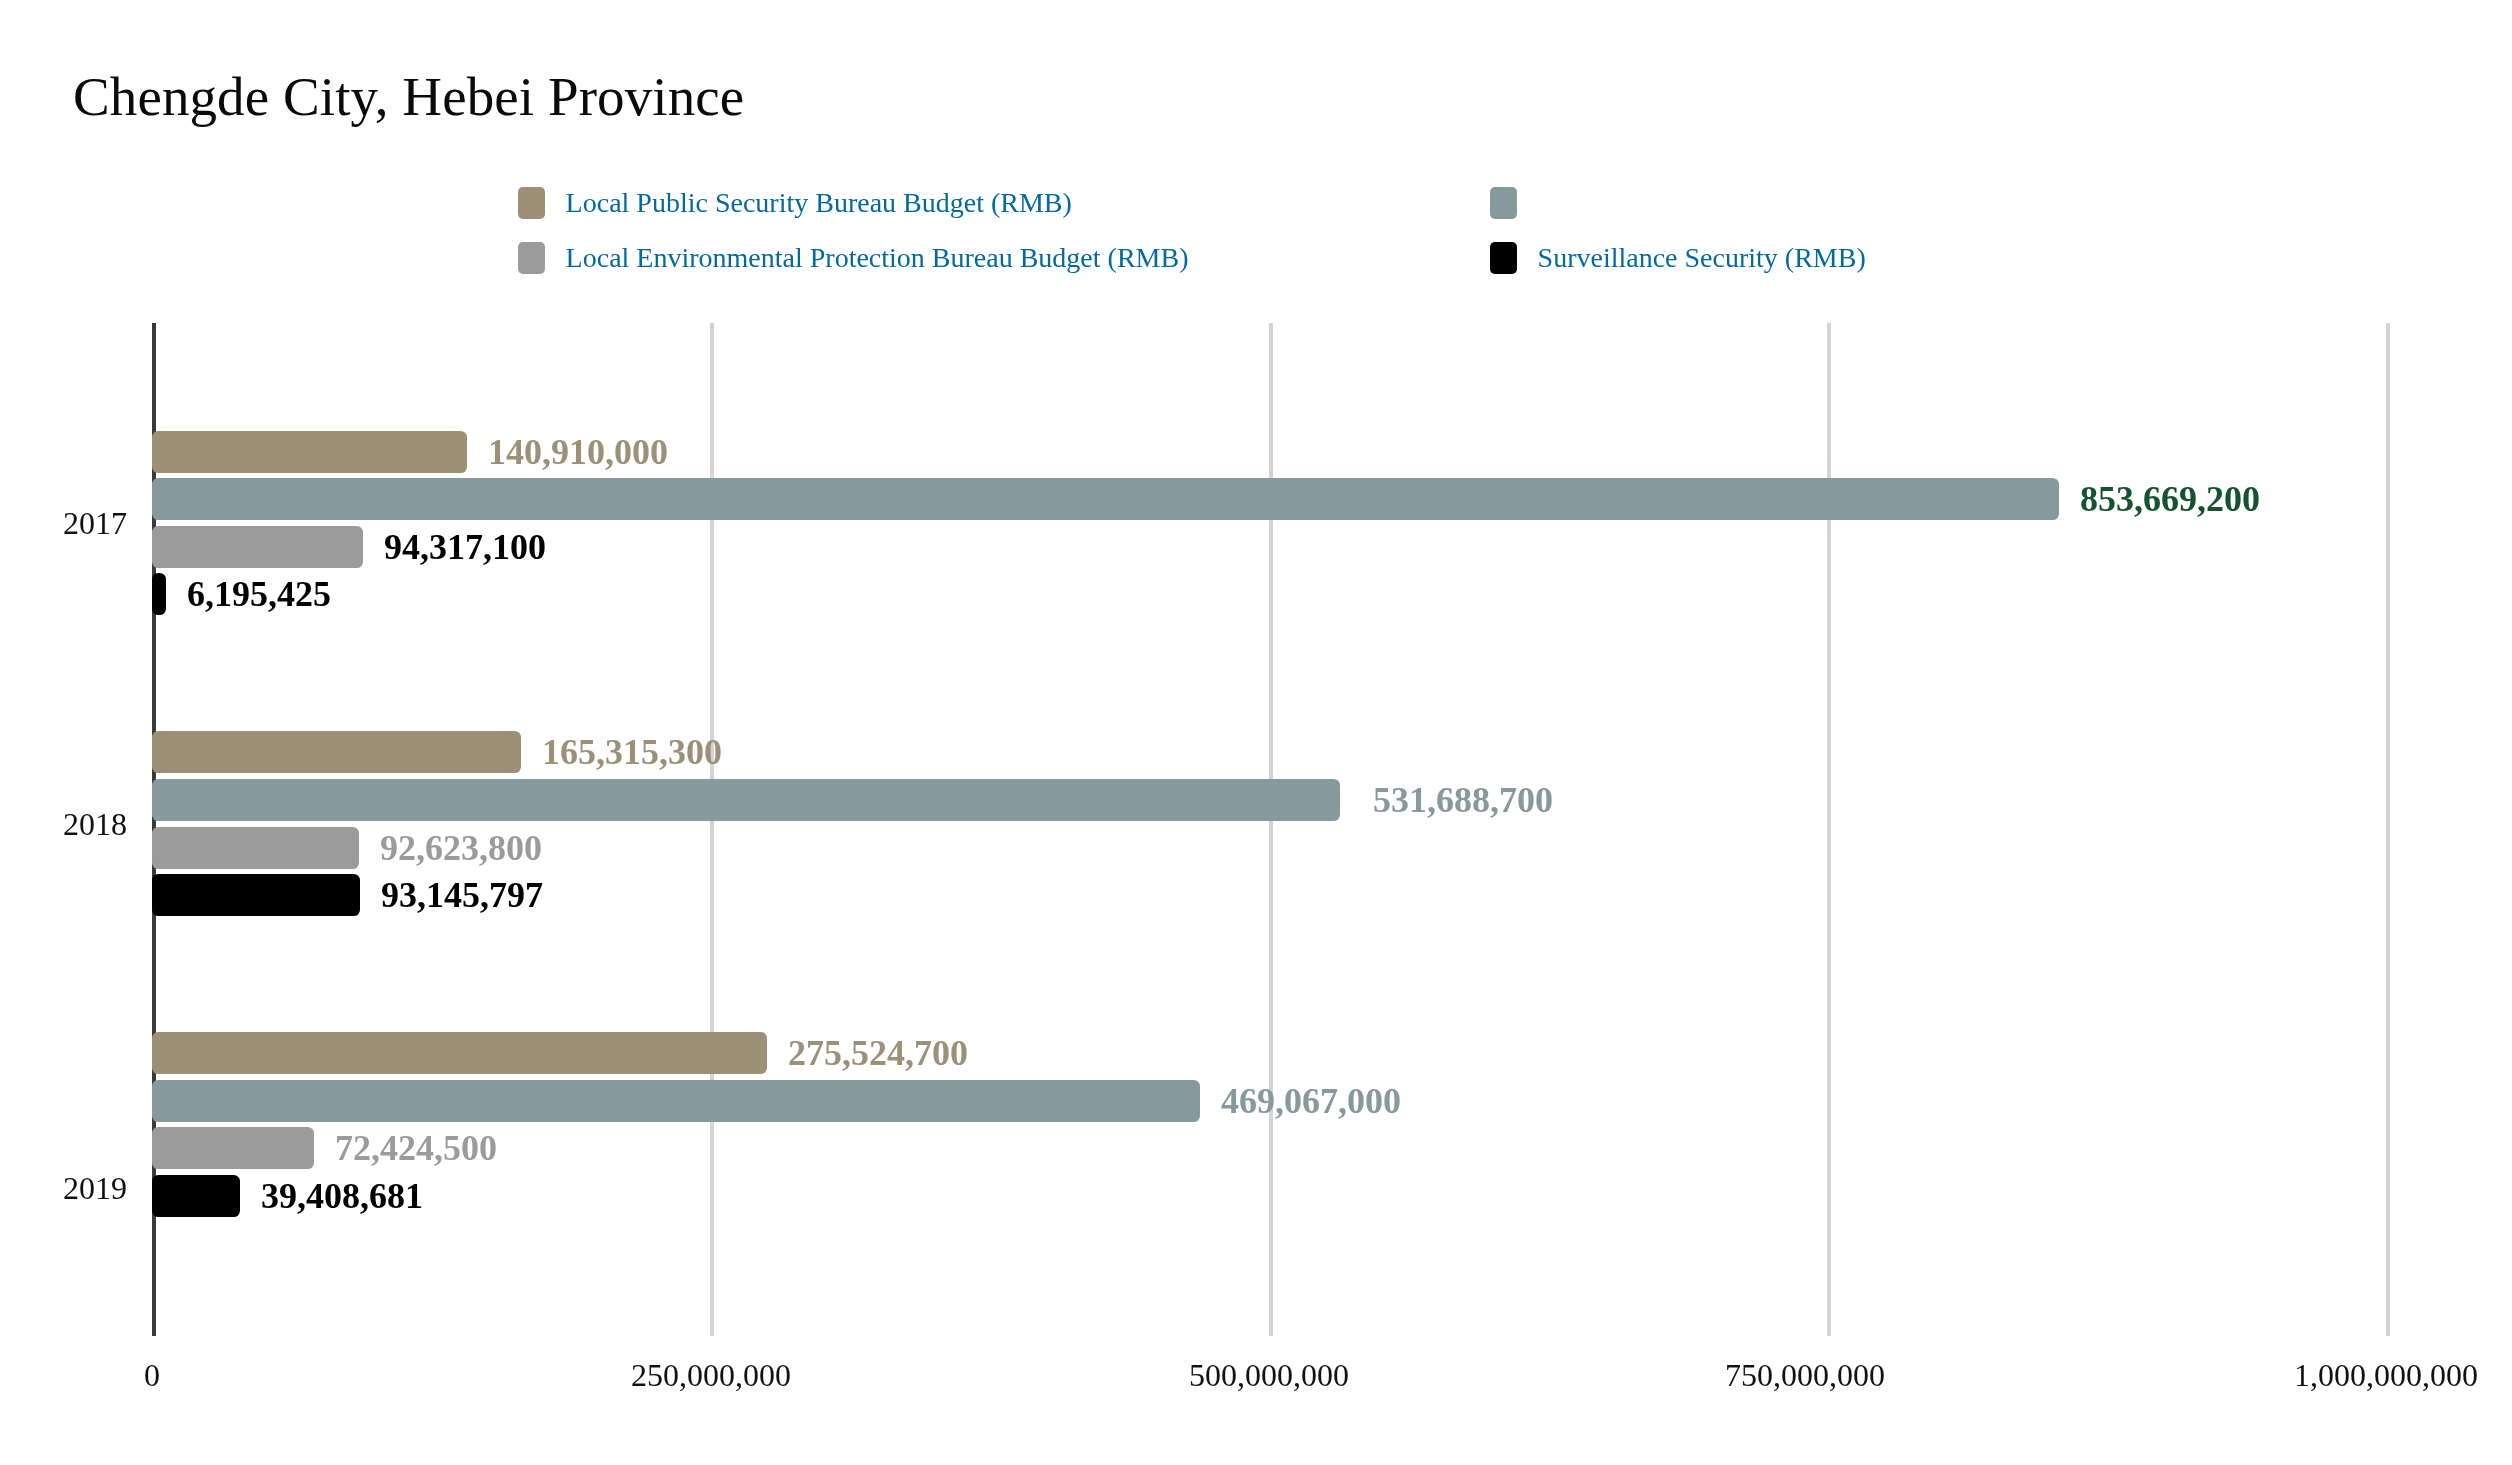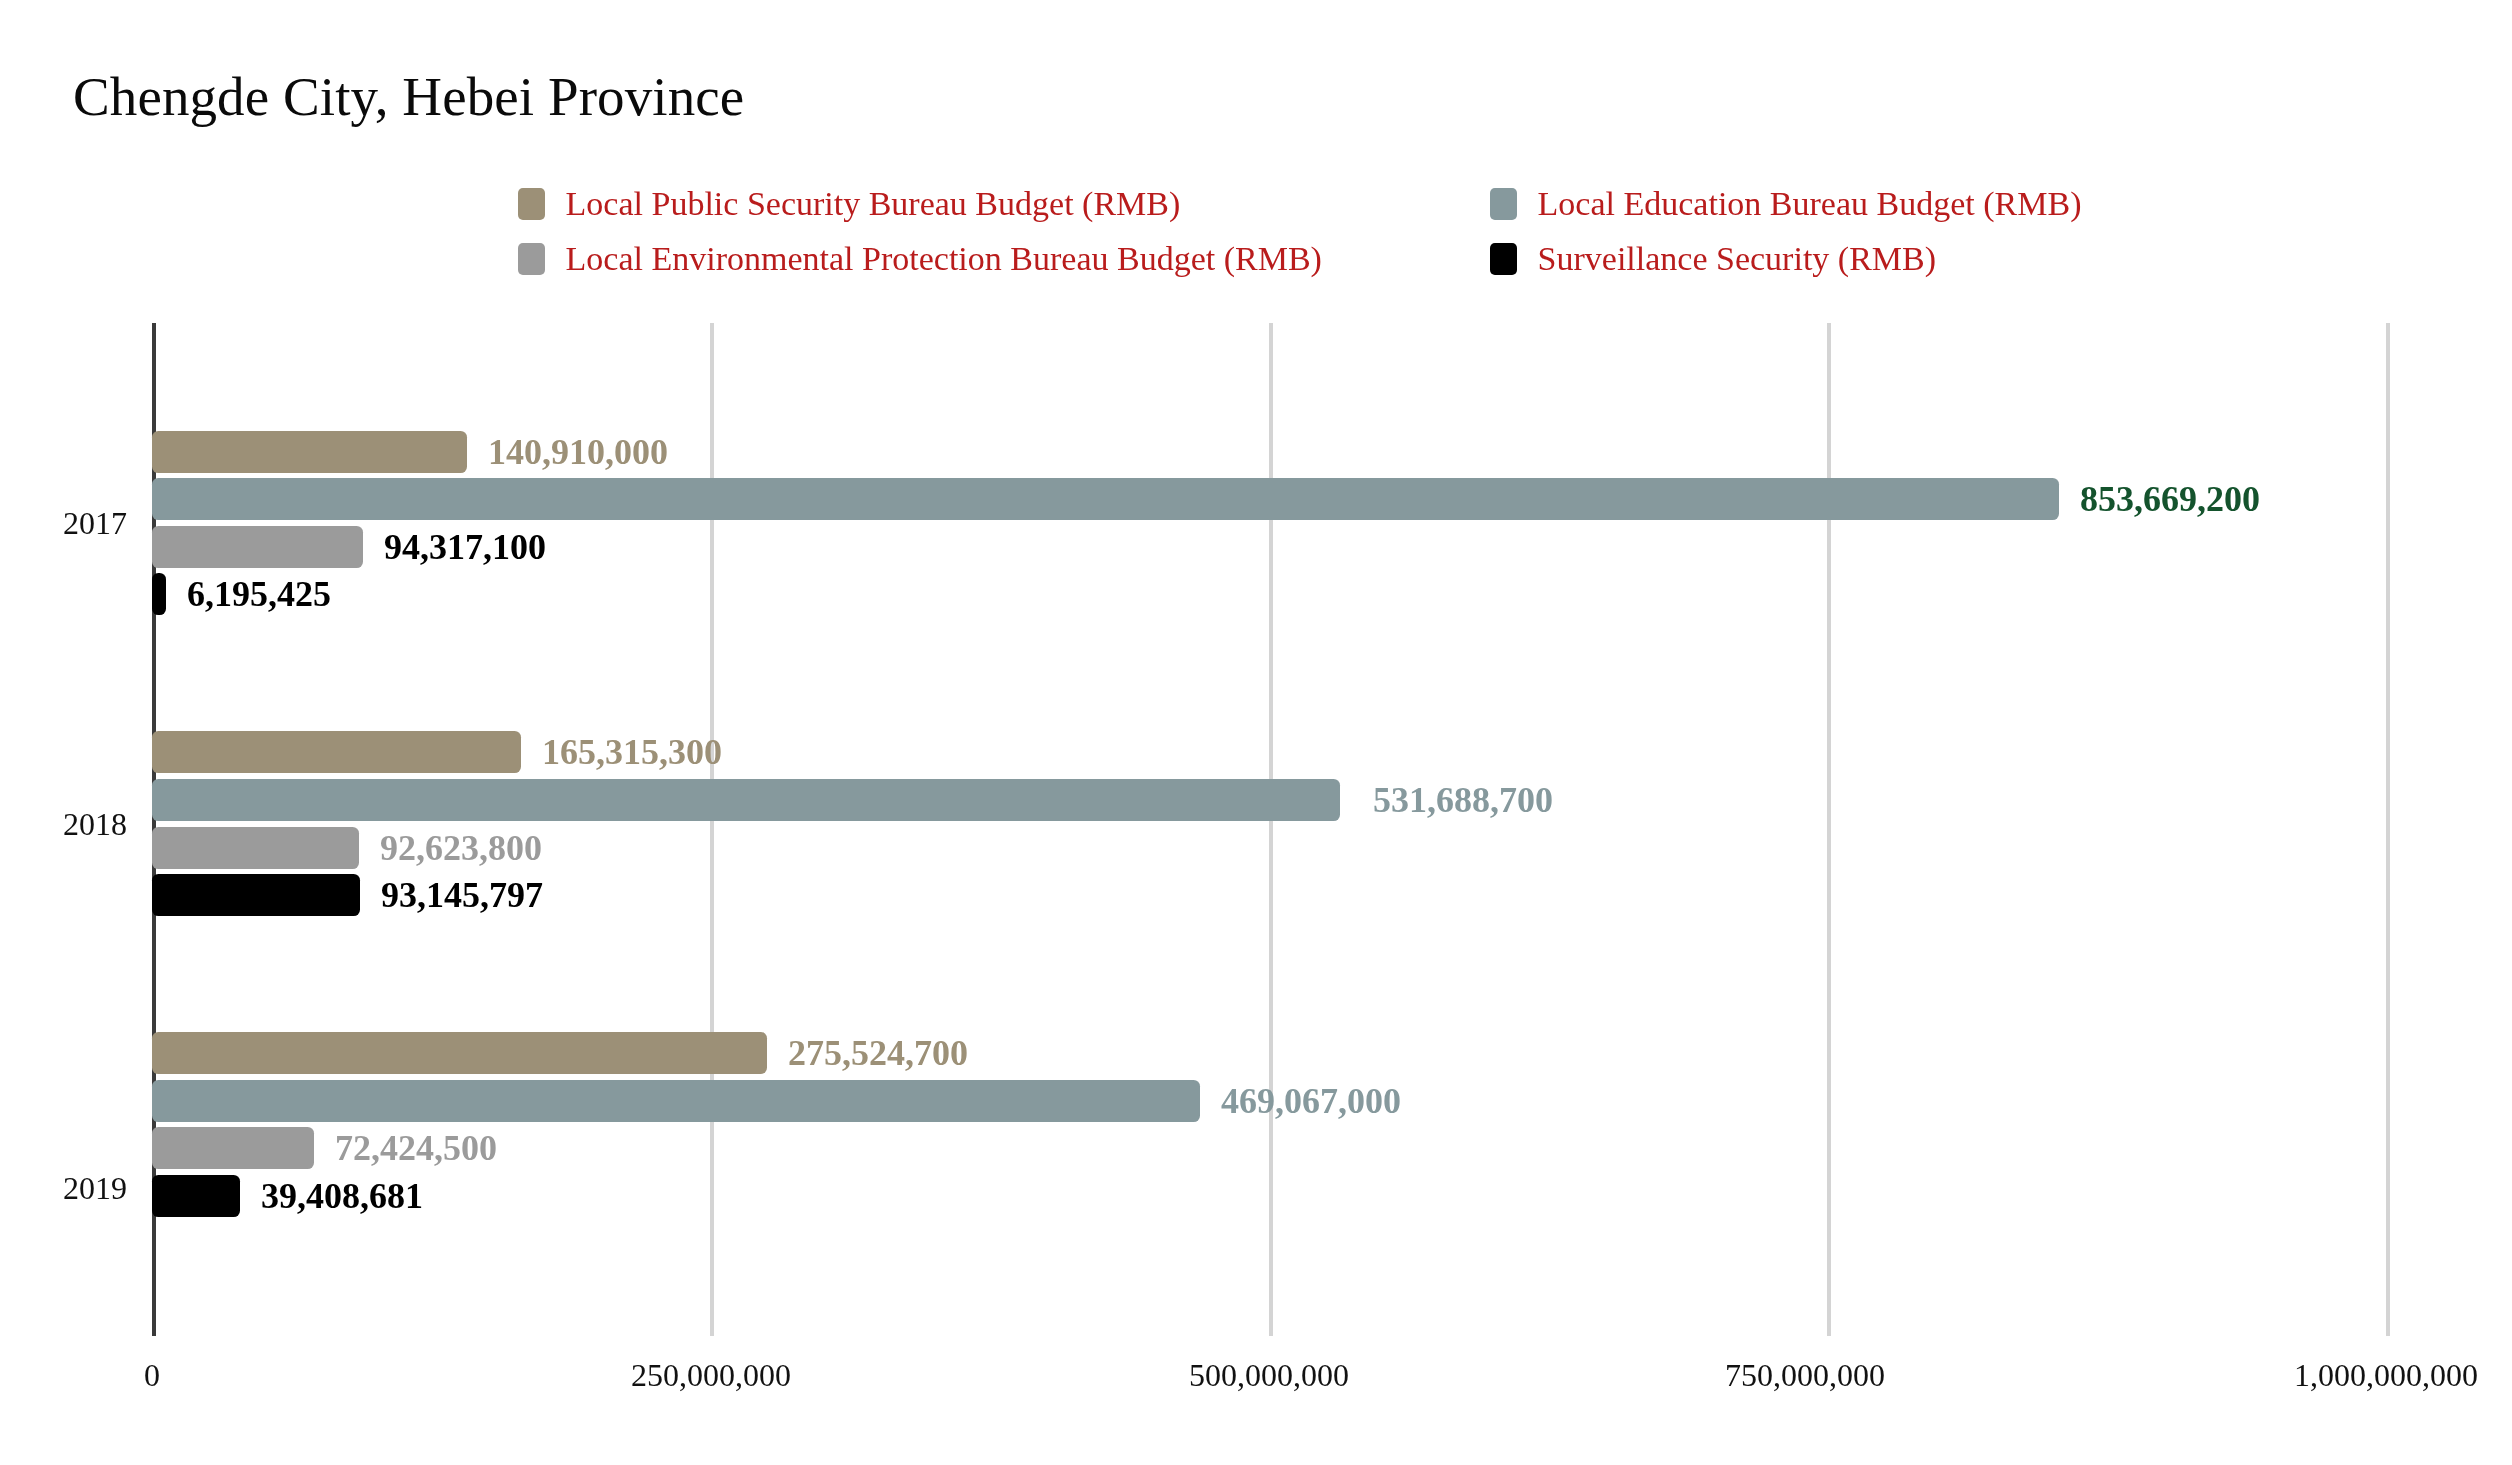--- a/index.html
+++ b/index.html
@@ -46,22 +46,22 @@
   .legend-item.row-1 { top: 0px; }
   .legend-item.row-2 { top: 55px; }
   .legend-swatch {
     width: 26.6px;
     height: 32px;
     border-radius: 4.9px;
     flex: 0 0 auto;
   }
   .legend-label {
     margin-left: 21px;
-    font-size: 34px;
-    color: #b91c1c;
+    font-size: 28px;
+    color: #0369a1;
     line-height: 1;
     text-align: center;
   }
 
   
   #plot {
     position: absolute;
     left: 152px;
     top: 323px;
     width: 2329px;
@@ -148,21 +148,20 @@
 
   <div id="chart-title">Chengde City, Hebei Province</div>
 
   <div id="legend">
       <div class="legend-item col-a row-1">
         <div class="legend-swatch" style="background: rgb(156, 144, 119);"></div>
         <div class="legend-label">Local Public Security Bureau Budget (RMB)</div>
       </div>
       <div class="legend-item col-b row-1">
         <div class="legend-swatch" style="background: rgb(134, 153, 157);"></div>
-        <div class="legend-label">Local Education Bureau Budget (RMB)</div>
       </div>
       <div class="legend-item col-a row-2">
         <div class="legend-swatch" style="background: rgb(155, 155, 155);"></div>
         <div class="legend-label">Local Environmental Protection Bureau Budget (RMB)</div>
       </div>
       <div class="legend-item col-b row-2">
         <div class="legend-swatch" style="background: rgb(0, 0, 0);"></div>
         <div class="legend-label">Surveillance Security (RMB)</div>
       </div>
     </div>

